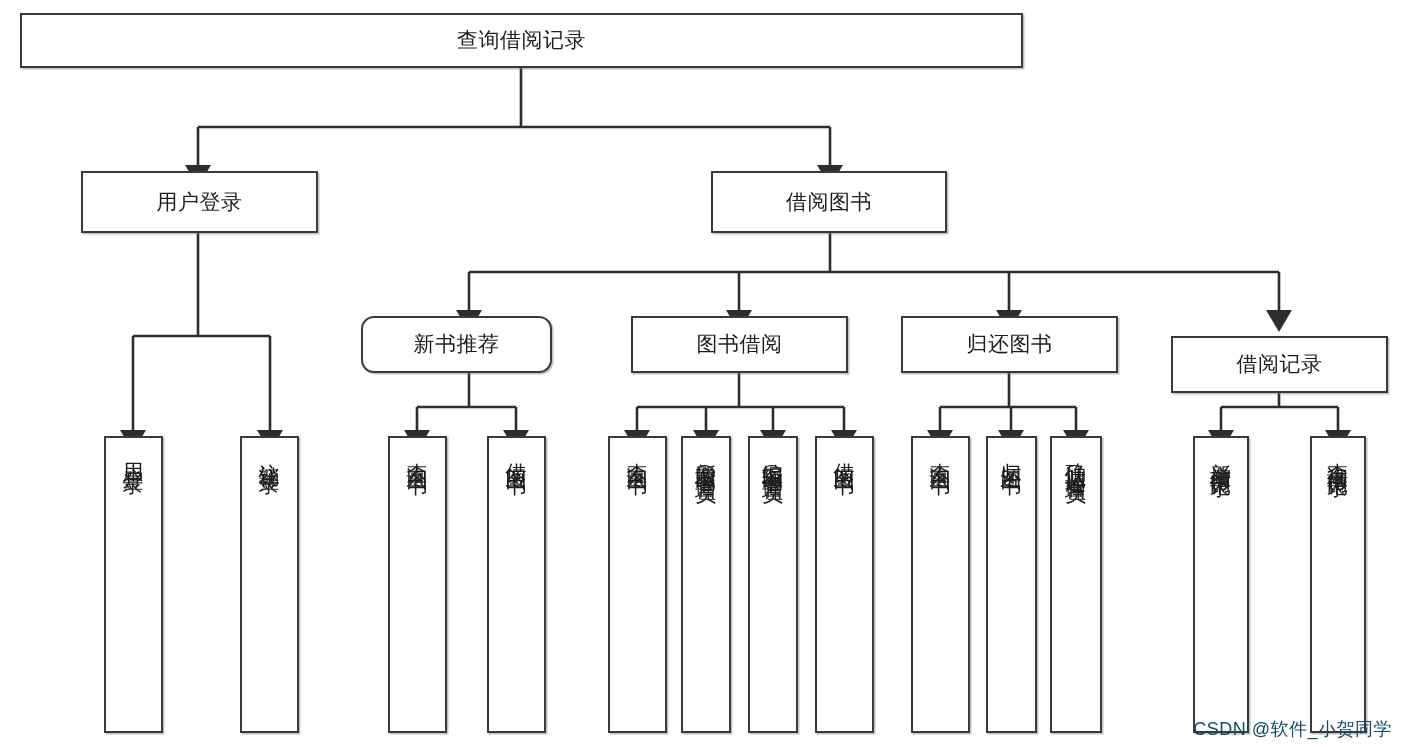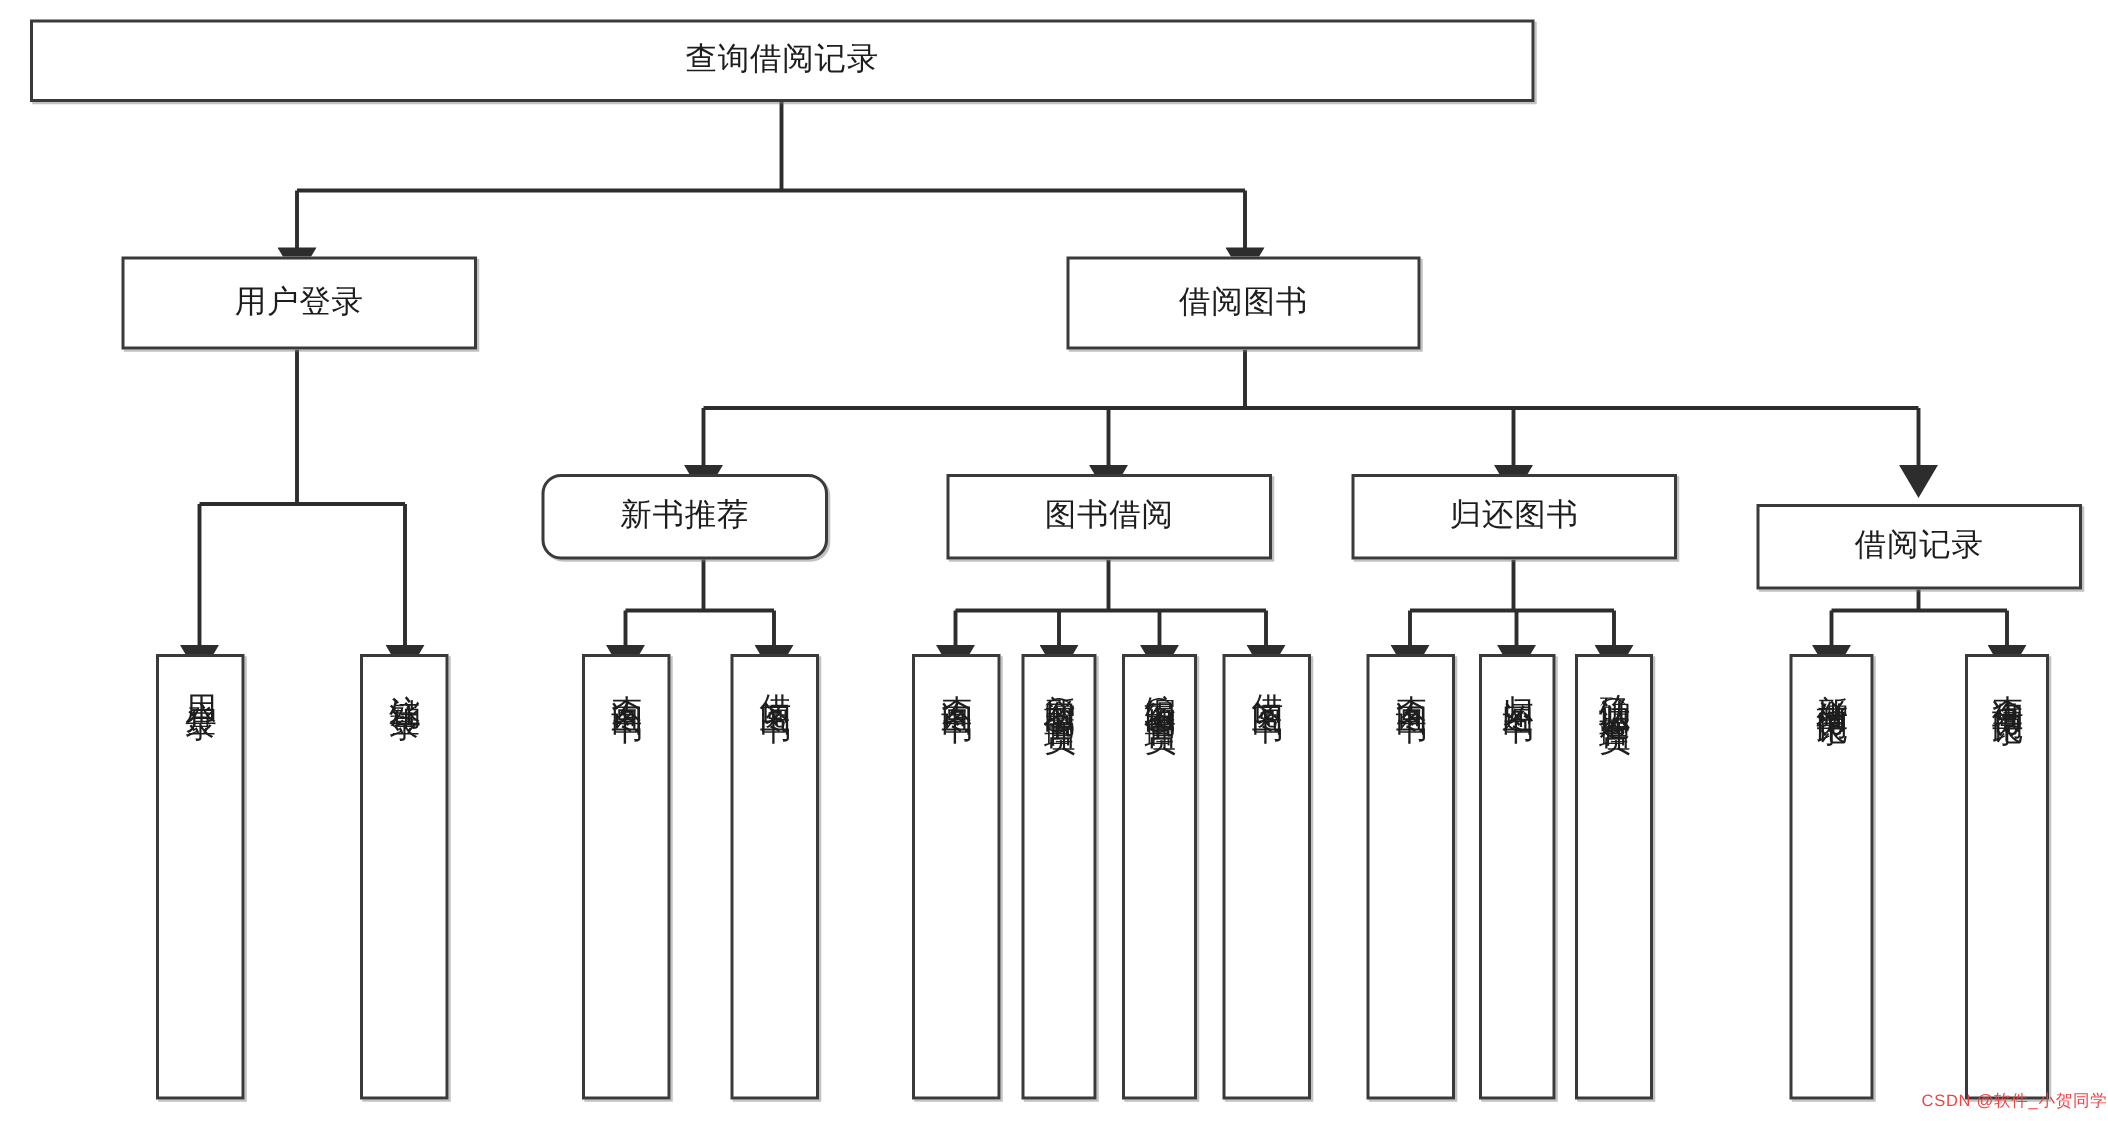--- a/index.html
+++ b/index.html
@@ -57,24 +57,24 @@
     text-orientation: upright;
     font-size: 21px;
     line-height: 1.0;
     letter-spacing: 4px;
   }
   .node.v.tall .label {
     letter-spacing: 3px;
   }
   #watermark {
     position: absolute;
-    right: 0;
+    right: 13px;
     bottom: 6px;
-    font-size: 11px;
-    color: #ef4444;
+    font-size: 18px;
+    color: #0c4a6e;
     letter-spacing: 0.5px;
     white-space: nowrap;
     user-select: none;
   }
 </style>
 </head>
 <body>
 
 <div id="canvas">
 

